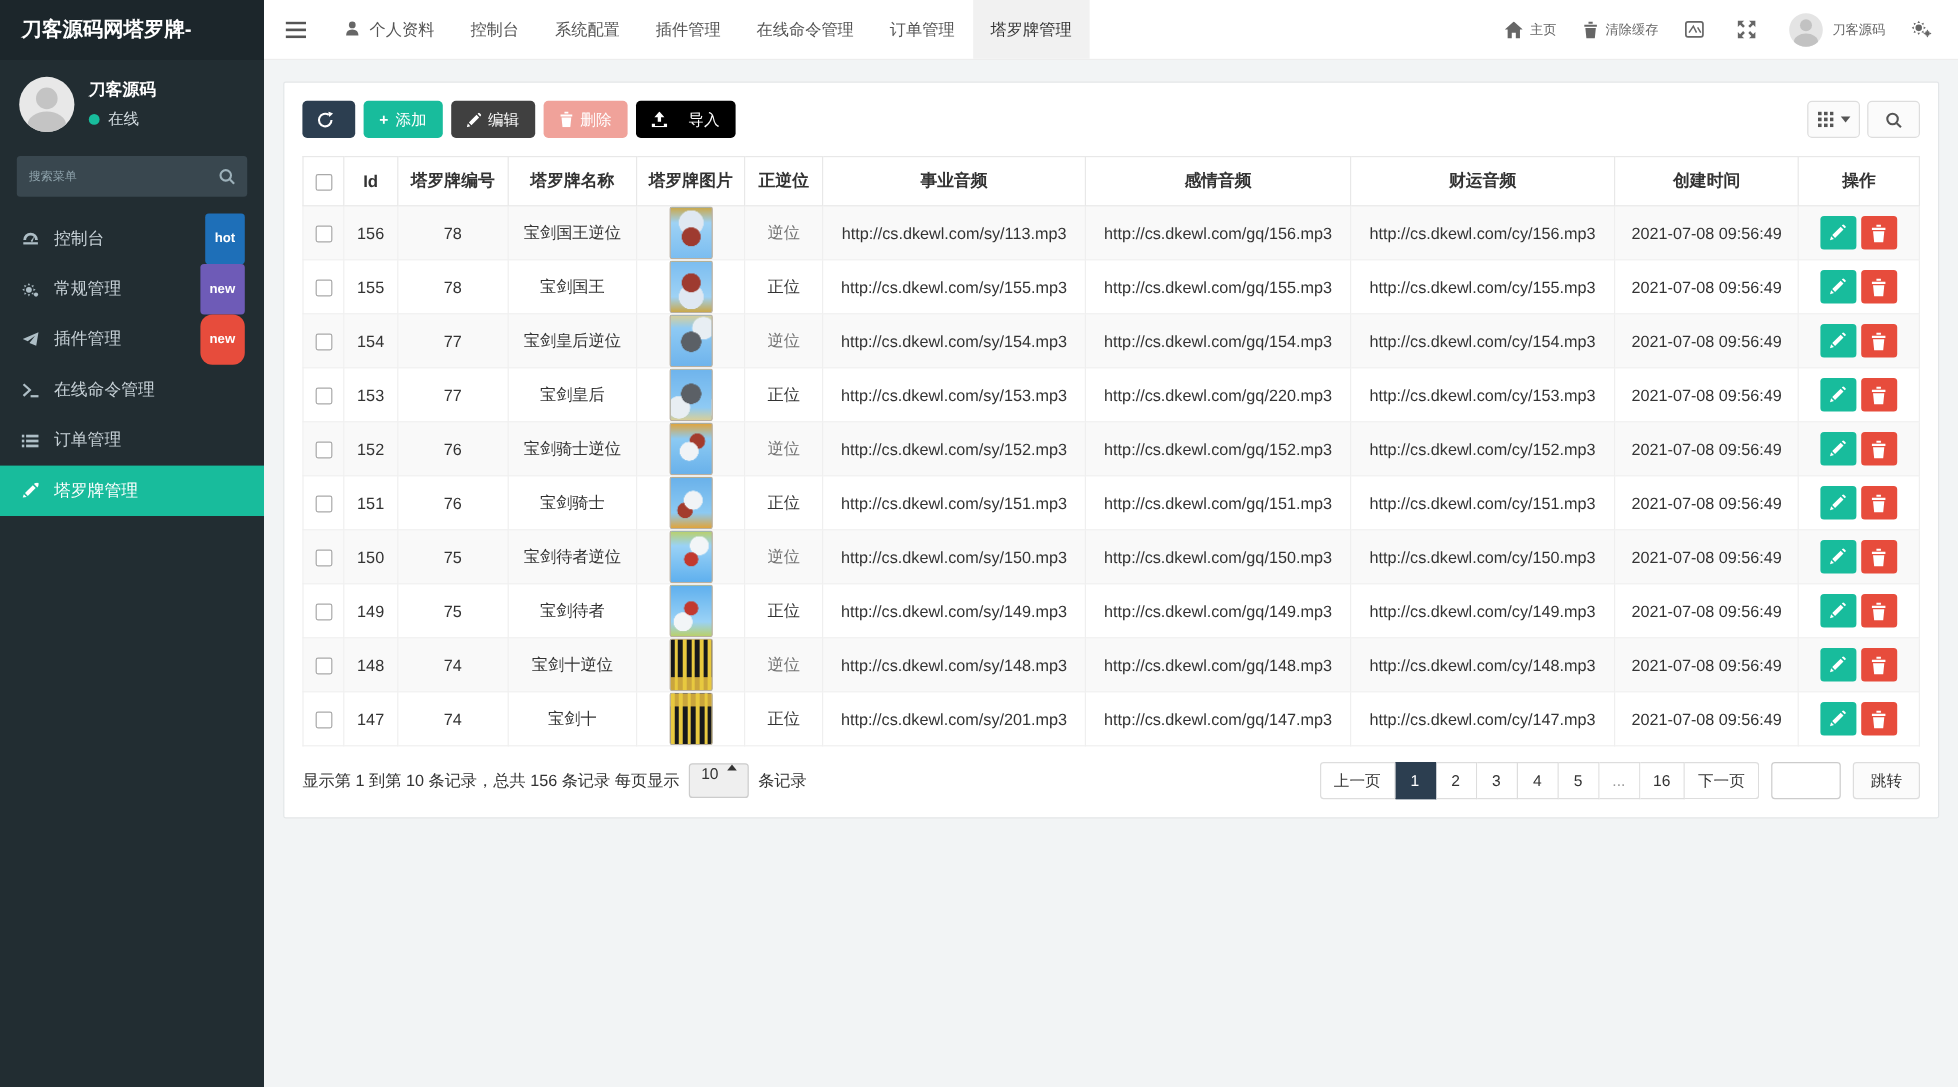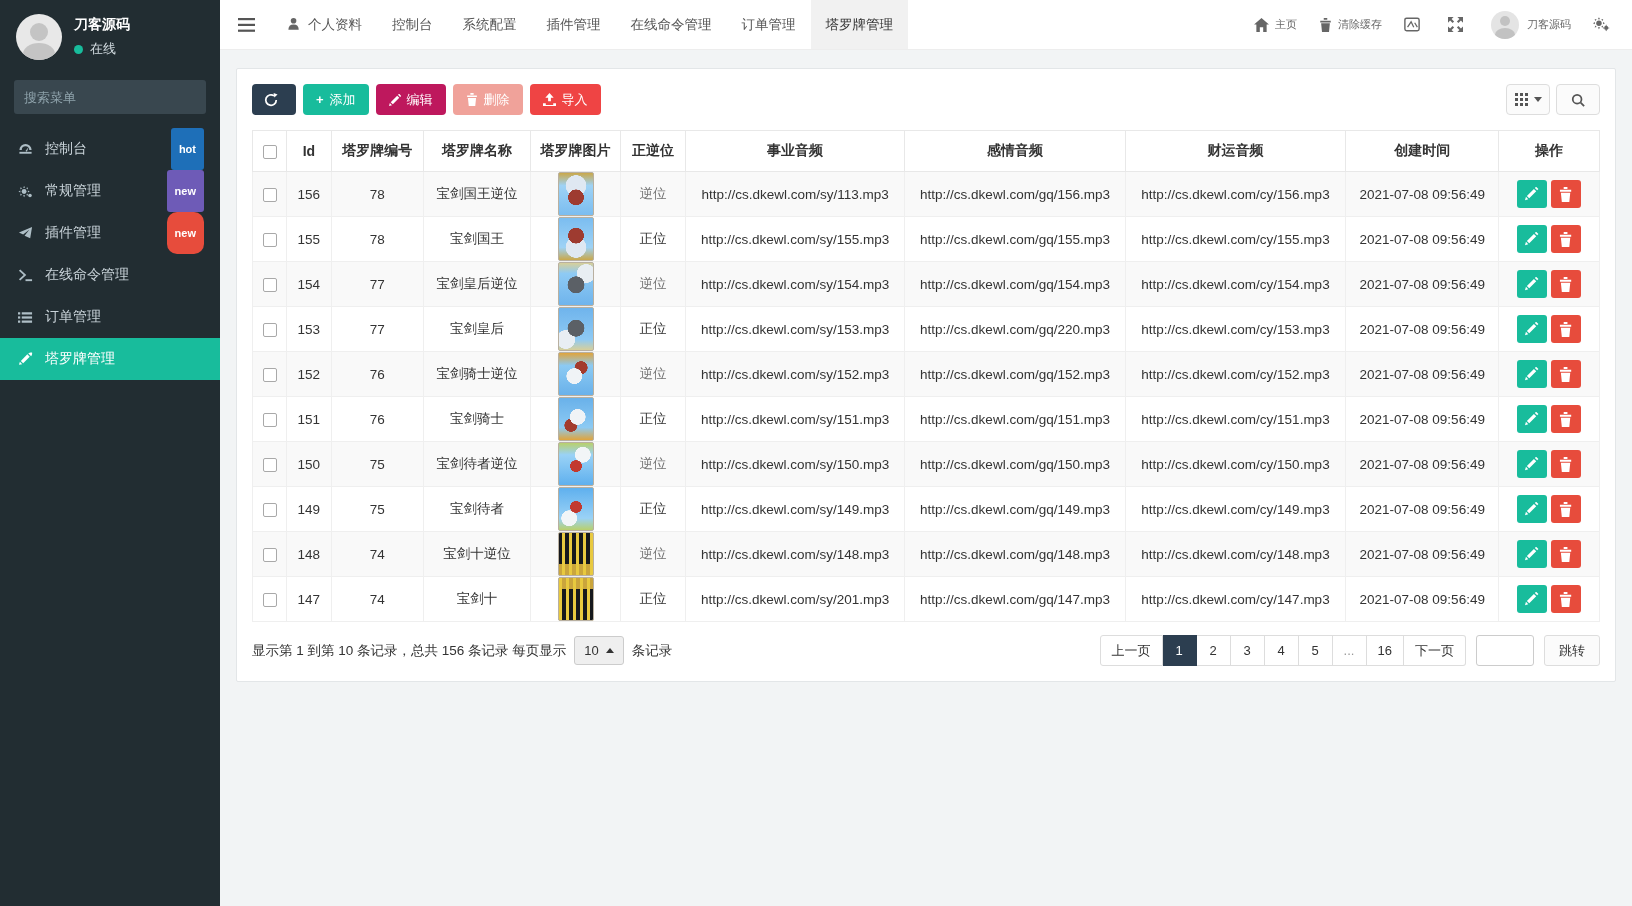--- a/index.html
+++ b/index.html
@@ -19,21 +19,21 @@
   .user-avatar::after { content:""; position:absolute; top:29px; left:7px; width:32px;
     height:22px; border-radius:50% 50% 0 0; background:#c4c4c4; }
   .user-info { margin-left:12px; }
   .user-name { color:#fff; font-weight:bold; font-size:14px; margin-bottom:6px; }
   .user-status { color:#d4dde2; font-size:13px; display:flex; align-items:center; }
   .status-dot { width:9px; height:9px; border-radius:50%; background:#18bc9c;
     display:inline-block; margin-right:7px; }
   .menu-search { margin:8px 14px 14px; background:#39474f; border-radius:3px;
     height:34px; display:flex; align-items:center; padding:0 10px; }
   .menu-search input { flex:1; background:transparent; border:0; outline:none;
-    color:#cfd8dc; font-size:13px; font-family:inherit; }
+    color:#cfd8dc; font-size:10px; font-family:inherit; }
   .menu-search input::placeholder { color:#8fa3ac; }
   .menu-search svg { color:#9db1ba; }
   .menu { list-style:none; margin-top:4px; }
   .menu-item { height:42px; display:flex; align-items:center; padding:0 16px;
     color:#c8d2d8; font-size:14px; cursor:pointer; position:relative; }
   .menu-item .mi-icon { width:18px; margin-right:11px; display:flex; justify-content:center; color:#aebec6;}
   .menu-item.active { background:#18bc9c; color:#fff; }
   .menu-item.active .mi-icon { color:#fff; }
   .menu-item .spacer { flex:1; }
   .badge { font-size:11px; font-weight:bold; color:#fff; padding:15px 8px; border-radius:3px; }
@@ -65,23 +65,23 @@
   .main { position:absolute; left:220px; top:50px; right:0; bottom:0; background:#f2f4f5; }
   .card { margin:18px 16px 0; background:#fff; border:1px solid #e3e6e8; border-radius:2px;
     padding:15px; }
   .toolbar { display:flex; align-items:center; margin-bottom:15px; }
   .btn { height:31px; border:0; border-radius:4px; color:#fff; font-size:13px;
     font-family:inherit; display:inline-flex; align-items:center; padding:0 13px;
     margin-right:7px; cursor:pointer; }
   .btn svg, .btn .plus { margin-right:6px; }
   .btn.dark { background:#2c3e50; padding:0 12px; }
   .btn.green { background:#18bc9c; }
-  .btn.green-dis { background:#be185d; }
+  .btn.green-dis { background:#404040; }
   .btn.red-dis { background:#f0a29a; }
-  .btn.red { background:#ef4444; }
+  .btn.red { background:#000000;gap:12px; }
   .toolbar-right { margin-left:auto; display:flex; }
   .tool-btn { width:44px; height:31px; background:#fbfbfb; border:1px solid #ddd; border-radius:4px;
     margin-left:6px; display:flex; align-items:center; justify-content:center; color:#555; cursor:pointer; }
 
   
   table { width:100%; border-collapse:collapse; table-layout:fixed; }
   th { font-size:14px; font-weight:bold; color:#333; height:41px; text-align:center;
     border:1px solid #e8e8e8; border-left:0; background:#fff; }
   th:first-child { border-left:1px solid #e8e8e8; }
   td { font-size:13.5px; color:#333; height:45px; text-align:center;
@@ -115,21 +115,21 @@
       linear-gradient(180deg,#caa53c 0 26%, #16181c 26% 100%); }
   .op-btn { width:30px; height:28px; border:0; border-radius:3px; margin:0 2px; cursor:pointer;
     display:inline-flex; align-items:center; justify-content:center; color:#fff; vertical-align:middle; }
   .op-edit { background:#18bc9c; }
   .op-del { background:#e74c3c; }
 
   
   .table-footer { display:flex; align-items:center; margin-top:13px; }
   .summary { font-size:13.5px; color:#333; display:flex; align-items:center; }
   .pagesize { margin:0 8px; height:29px; background:#efefef; border:1px solid #ccc;
-    border-radius:3px; padding:0 9px; display:flex; align-items:center; font-size:13px;
+    border-radius:3px; padding:0 9px; display:flex; font-size:13px;
     color:#333; cursor:pointer; }
   .pagesize .caret-up { width:0; height:0; border-left:4px solid transparent;
     border-right:4px solid transparent; border-bottom:5px solid #333; margin-left:7px; }
   .pager { margin-left:auto; display:flex; align-items:flex-end; }
   .page-btn { min-width:34px; height:31px; padding:0 11px; background:#fff; border:1px solid #ddd;
     border-left-width:0; font-size:13px; color:#333; display:flex; align-items:center;
     justify-content:center; cursor:pointer; font-family:inherit; }
   .page-btn:first-child { border-left-width:1px; border-radius:3px 0 0 3px; }
   .page-btn.last { border-radius:0 3px 3px 0; }
   .page-btn.active { background:#2c3e50; border-color:#2c3e50; color:#fff; }
@@ -137,20 +137,21 @@
   .jump-input { width:58px; height:31px; border:1px solid #ccc; border-radius:3px;
     margin-left:10px; outline:none; font-family:inherit; font-size:13px; padding:0 6px; }
   .jump-btn { height:31px; padding:0 14px; margin-left:10px; background:#fbfbfb;
     border:1px solid #ddd; border-radius:3px; font-size:13px; color:#333;
     font-family:inherit; cursor:pointer; }
 </style>
 </head>
 <body>
 
 <div class="sidebar">
+  <div class="logo">刀客源码网塔罗牌-</div>
   <div class="user-panel">
     <div class="user-avatar"></div>
     <div class="user-info">
       <div class="user-name">刀客源码</div>
       <div class="user-status">
         <span class="status-dot"></span>
         <span>在线</span>
       </div>
     </div>
   </div>

